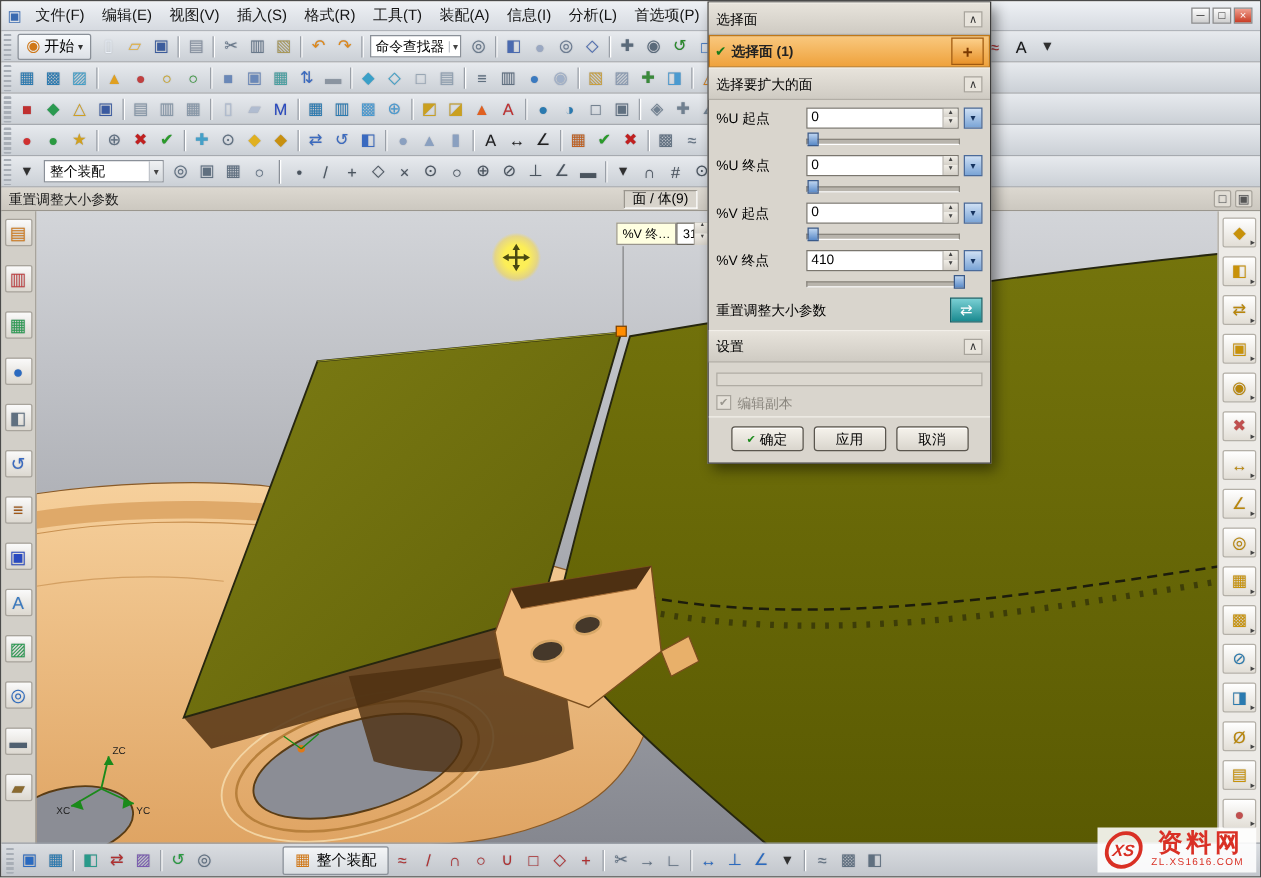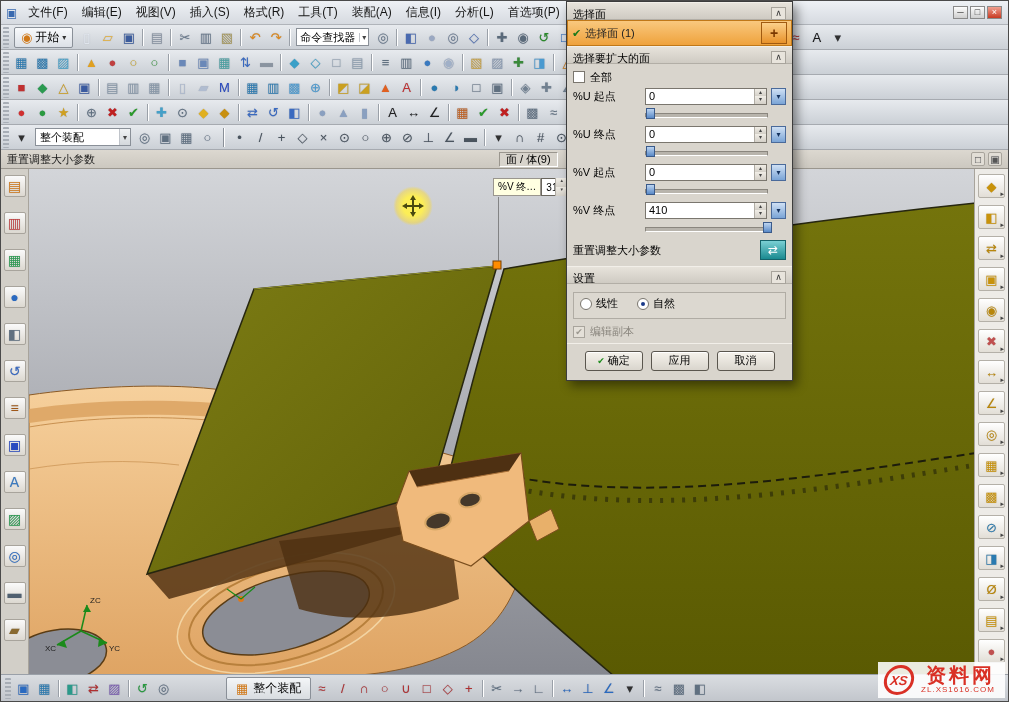--- a/index.html
+++ b/index.html
@@ -46,25 +46,25 @@
 .viewport{position:absolute;left:28px;top:168px;width:947px;height:507px;background:linear-gradient(#d4d6da,#84868e);overflow:hidden;z-index:1;}
 .cursor{position:absolute;left:364px;top:17px;width:40px;height:40px;border-radius:50%;background:radial-gradient(circle,rgba(255,240,80,.95) 0 35%,rgba(255,220,40,.45) 60%,rgba(255,220,40,0) 70%);display:flex;align-items:center;justify-content:center;z-index:39;}
 .vp-tooltip{position:absolute;left:464px;top:9px;display:flex;z-index:40;font-size:10px;}
 .tip-label{background:#ffffe1;border:1px solid #9a968e;padding:1px 4px;white-space:nowrap;}
 .tip-value{background:#fff;border:1px solid #6a665e;padding:1px 2px 1px 4px;display:flex;align-items:center;min-width:26px;}
 .tip-value .spin{display:flex;flex-direction:column;margin-left:3px;}
 .tip-value .spin i{font-style:normal;font-size:5px;line-height:5px;color:#444;}
 .leader{position:absolute;left:469px;top:28px;width:1px;height:64px;background:rgba(90,90,90,.65);z-index:38;}
 
 .dialog{position:absolute;left:565px;top:0;width:227px;z-index:60;background:#d9d5cd;border:1px solid #3c3c3c;box-shadow:4px 5px 10px rgba(0,0,0,.45);font-size:11px;}
-.sec-hdr{height:18px;display:flex;align-items:flex-start;padding:4px 6px;background:linear-gradient(#e7e3db,#cfcbc3);border-top:1px solid #f2efe9;border-bottom:1px solid #b2aea6;}
+.sec-hdr{height:18px;display:flex;align-items:center;padding:12px 6px;background:linear-gradient(#e7e3db,#cfcbc3);border-top:1px solid #f2efe9;border-bottom:1px solid #b2aea6;}
 .chev{margin-left:auto;font-size:9px;line-height:11px;color:#333;border:1px solid #a8a49c;background:#e8e4dc;width:15px;height:13px;text-align:center;}
 .sel-row{height:26px;display:flex;align-items:center;gap:4px;padding:0 4px;background:linear-gradient(#f9c87e,#efa23c);border:1px solid #c07818;}
 .sel-check{color:#1a7a1a;font-size:11px;}
-.sel-label{color:#222;}
+.sel-label{color:#222;font-weight:bold;}
 .sel-btn{margin-left:auto;width:26px;height:22px;border:1px solid #a05a10;background:linear-gradient(#fcd08a,#e8922a);display:flex;align-items:center;justify-content:center;color:#7a3800;font-weight:bold;font-size:14px;}
 .dlg-body{padding:4px 6px 2px;}
 .chk-row{display:flex;align-items:center;gap:5px;height:18px;}
 .checkbox{width:12px;height:12px;background:#fff;border:1px solid #7a766e;flex:0 0 auto;}
 .checkbox.disabled{background:#e4e0d8;border-color:#a8a49c;color:#9a968e;font-size:9px;line-height:11px;text-align:center;}
 .param-row{display:flex;align-items:center;height:20px;gap:4px;}
 .plabel{width:68px;white-space:nowrap;}
 .pinput{flex:1;display:flex;height:17px;background:#fff;border:1px solid #7a766e;position:relative;}
 .pinput input{border:0;width:100%;font-size:11px;padding:0 15px 0 3px;background:transparent;}
 .spin{position:absolute;right:0;top:0;bottom:0;width:12px;display:flex;flex-direction:column;border-left:1px solid #b0aca4;}
@@ -340,24 +340,20 @@
     <div class="sel-row">
       <span class="sel-check">✔</span>
       <span class="sel-label">选择面 (1)</span>
       <span class="sel-btn">+</span>
     </div>
     <div class="sec-hdr">
       <span>选择要扩大的面</span>
       <span class="chev">∧</span>
     </div>
     <div class="dlg-body">
-      <div class="chk-row">
-        <span class="checkbox"></span>
-        <span>全部</span>
-      </div>
       <div>
         <div class="param">
           <div class="param-row">
             <span class="plabel">%U 起点</span>
             <span class="pinput">
               <input readonly="" value="0" style="">
               <span class="spin">
                   <i>▴</i>
                   <i>▾</i>
                 </span>
@@ -424,31 +420,20 @@
         <span>重置调整大小参数</span>
         <span class="reset-btn">⇄</span>
       </div>
     </div>
     <div class="sec-hdr">
       <span>设置</span>
       <span class="chev">∧</span>
     </div>
     <div class="dlg-body">
       <div class="mode-box">
-        <div>
-          <label class="radio-opt">
-            <span class="radio"></span>
-            <span>线性</span>
-          </label>
-        
-          <label class="radio-opt">
-            <span class="radio sel"></span>
-            <span>自然</span>
-          </label>
-        </div>
       </div>
       <div class="chk-row">
         <span class="checkbox disabled">✔</span>
         <span class="gray-label">编辑副本</span>
       </div>
     </div>
     <div class="btn-row">
       <span class="dlg-btn">
         <span class="ok-mark">✔</span>
         <span>确定</span>

